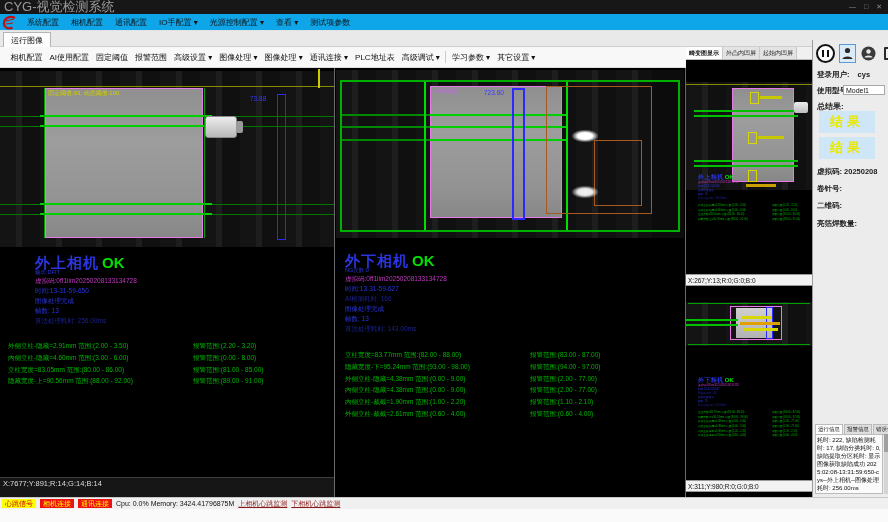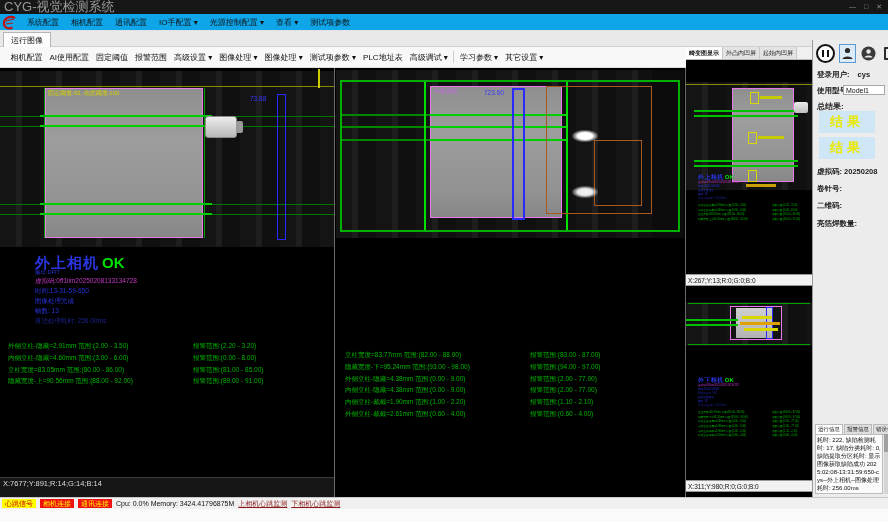--- a/index.html
+++ b/index.html
@@ -144,21 +144,21 @@
 </div>
 
 <div class="abs toolbar">
   <span class="tool-item">相机配置</span>
   <span class="tool-item">AI使用配置</span>
   <span class="tool-item">固定阈值</span>
   <span class="tool-item">报警范围</span>
   <span class="tool-item">高级设置 ▾</span>
   <span class="tool-item">图像处理 ▾</span>
   <span class="tool-item">图像处理 ▾</span>
-  <span class="tool-item">测试项参数 ▾</span>
+  <span class="tool-item">通讯连接 ▾</span>
   <span class="tool-item">PLC地址表</span>
   <span class="tool-item">高级调试 ▾</span>
   <span class="tool-sep"></span>
   <span class="tool-item">学习参数 ▾</span>
   <span class="tool-item">其它设置 ▾</span>
 </div>
 
 <div class="abs main-bg"></div>
 
 <div class="abs panel" style="left:0;top:68px;width:334px;height:429px;">
@@ -221,20 +221,32 @@
   <div class="vline" style="left:88px;top:14px;width:2px;height:148px;background:#00e000;"></div>
   <div class="vline" style="left:230px;top:14px;width:2px;height:148px;background:#00e000;"></div>
   <div class="rect" style="left:210px;top:18px;width:106px;height:128px;border:1px solid #a85a1e;"></div>
   <div class="rect" style="left:258px;top:72px;width:48px;height:66px;border:1px solid #a85a1e;"></div>
   <div class="blob" style="left:236px;top:62px;width:26px;height:12px;background:radial-gradient(#ffffff,#ffffff 40%,transparent 75%);"></div>
   <div class="blob" style="left:236px;top:118px;width:26px;height:12px;background:radial-gradient(#f2f2f2,#e8e8e8 40%,transparent 75%);"></div>
   <div class="rect" style="left:176px;top:20px;width:13px;height:132px;border:2px solid #2a2aff;"></div>
   <div class="lbl" style="left:148px;top:21px;color:#3a3aff;font-size:6.5px;">723.60</div>
   <div class="lbl" style="left:98px;top:19px;color:#c06ae0;font-size:6px;">AI检测框</div>
 
+  <div class="overlay" style="left:9px;top:184px;">
+    <div class="ov-title">
+      <span class="cam">外下相机</span><span class="ok">OK</span>
+    </div>
+    <div class="ov-sub">NG次数:0</div>
+    <div class="ov-line c-mag">虚拟码:0ff1iim20250208133134728</div>
+    <div class="ov-line c-blue">时间:13-31-59-627</div>
+    <div class="ov-line c-navy">AI检测耗时: 166</div>
+    <div class="ov-line c-blue">图像处理完成</div>
+    <div class="ov-line c-blue">帧数: 13</div>
+    <div class="ov-line c-navy">算法处理耗时: 143.00ms</div>
+  </div>
 
   <div class="mlist" style="left:9px;top:281px;">
     <div class="mrow"><span>立柱宽度=83.77mm 范围:(82.00 - 88.00)</span><span class="a2">报警范围:(83.00 - 87.00)</span></div>
     <div class="mrow"><span>隐藏宽度-下=95.24mm 范围:(93.00 - 98.00)</span><span class="a2">报警范围:(94.00 - 97.00)</span></div>
     <div class="mrow"><span>外侧立柱-隐藏=4.38mm 范围:(0.00 - 9.00)</span><span class="a2">报警范围:(2.00 - 77.00)</span></div>
     <div class="mrow"><span>内侧立柱-隐藏=4.38mm 范围:(0.00 - 9.00)</span><span class="a2">报警范围:(2.00 - 77.00)</span></div>
     <div class="mrow"><span>内侧立柱-裁截=1.90mm 范围:(1.00 - 2.20)</span><span class="a2">报警范围:(1.10 - 2.10)</span></div>
     <div class="mrow"><span>外侧立柱-裁截=2.61mm 范围:(0.60 - 4.00)</span><span class="a2">报警范围:(0.60 - 4.00)</span></div>
   </div>
 

